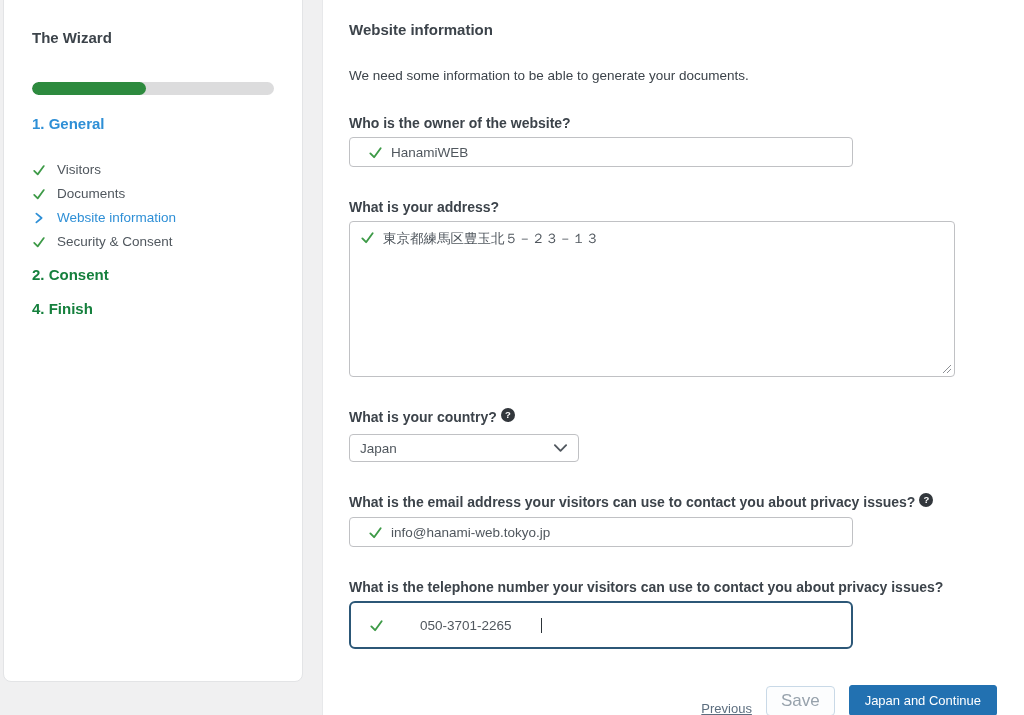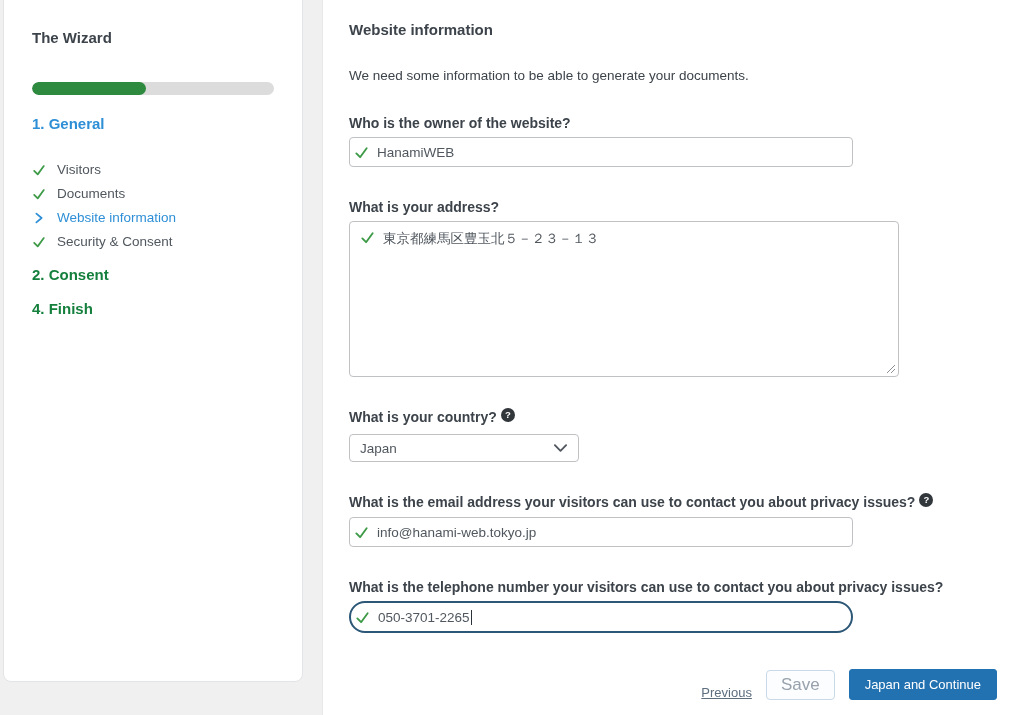--- a/index.html
+++ b/index.html
@@ -48,26 +48,26 @@
   
   .page-title { font-size:15px; font-weight:700; color:#3c434a; }
   .intro { margin-top:30px; font-size:13.5px; color:#3c434a; }
 
   .field-label {
     margin-top:32px; font-size:14px; font-weight:700; color:#3c434a; line-height:16px;
   }
   .fake-input {
     margin-top:6px; width:504px; height:30px; background:#fff;
     border:1px solid #c0c1c4; border-radius:4px;
-    display:flex; align-items:center; padding:0 4px;
+    display:flex; align-items:center; padding:0 18px;
     font-size:13.5px; color:#50575e; cursor:text;
   }
-  .fake-input.focused { border:2px solid #2c5777; border-radius:16px; height:32px; }
+  .fake-input.focused { border:2px solid #2c5777; border-radius:6px; height:48px;gap:28px; }
   .fake-textarea {
-    margin-top:6px; width:550px; height:156px; background:#fff;
+    margin-top:6px; width:606px; height:156px; background:#fff;
     border:1px solid #c0c1c4; border-radius:4px;
     padding:8px 10px; position:relative;
     display:flex; align-items:flex-start;
     font-size:13.5px; color:#50575e; cursor:text;
   }
   .check-ic { width:15px; height:15px; margin-right:8px; flex:0 0 auto; }
   .resize-handle { position:absolute; right:2px; bottom:2px; cursor:nwse-resize; }
 
   .fake-select {
     margin-top:8px; width:230px; height:28px; background:#fff;

